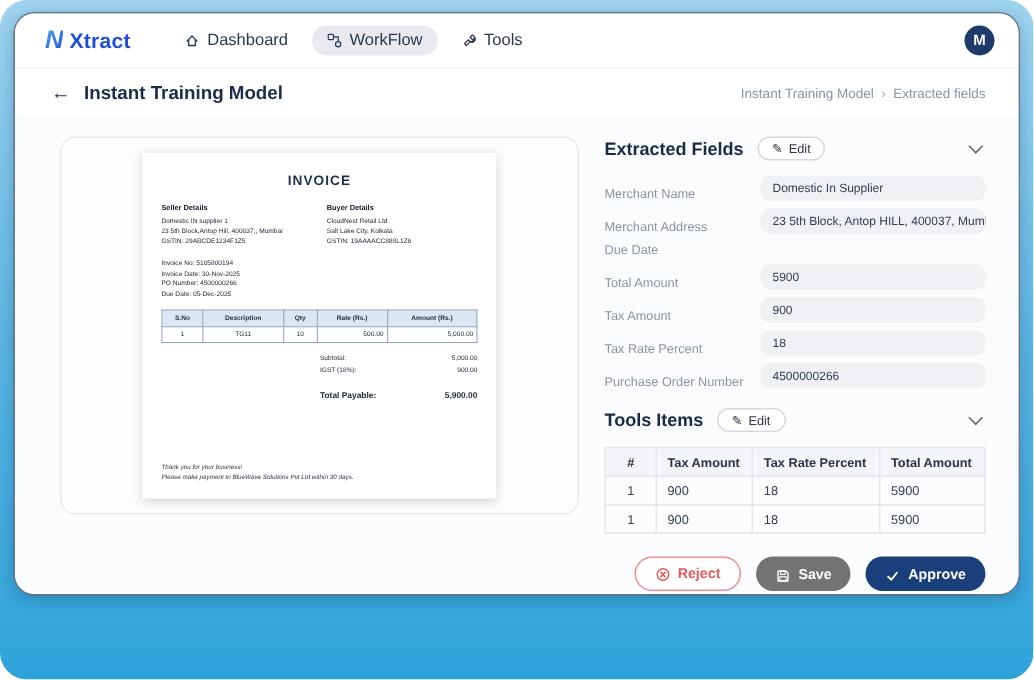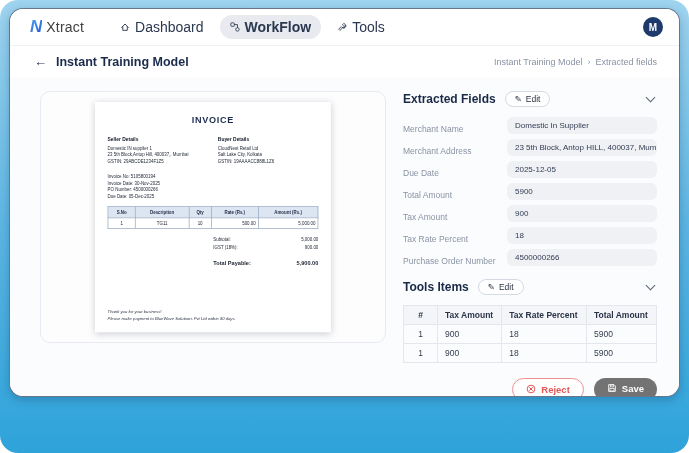--- a/index.html
+++ b/index.html
@@ -16,25 +16,25 @@
             box-shadow: 0 3px 10px rgba(10,40,80,0.25);
             overflow: hidden; display: flex; flex-direction: column; }
 
   
   .topbar { height: 37px; display: flex; align-items: center; padding: 0 16px 0 20px;
             border-bottom: 1px solid #f0f1f5; background: #fff; flex: 0 0 auto; }
   .logo { display: flex; align-items: center; gap: 4px; }
   .logo-n { font-weight: 800; font-style: italic; font-size: 17px;
             background: linear-gradient(135deg, #4fa8f0, #1f4ed8);
             -webkit-background-clip: text; background-clip: text; color: transparent; }
-  .logo-text { font-weight: 400; font-size: 14px; color: #404040; letter-spacing: 0.2px; }
+  .logo-text { font-weight: 700; font-size: 14px; color: #1d4ed8; letter-spacing: 0.2px; }
   .nav { display: flex; align-items: center; gap: 6px; margin-left: 26px; }
-  .nav-item { display: flex; align-items: center; gap: 5px; font-size: 14px; color: #2a3850;
+  .nav-item { display: flex; align-items: center; gap: 5px; font-size: 11px; color: #2a3850;
               padding: 4px 10px; border-radius: 999px; cursor: pointer; white-space: nowrap; }
-  .nav-item.active { background: #e8eaef; font-weight: 700; text-align: center; }
+  .nav-item.active { background: #e8eaef; font-weight: 400; text-align: center; }
   .nav-item svg { display: block; }
   .avatar { margin-left: auto; width: 20px; height: 20px; border-radius: 50%;
             background: #1e3a6b; color: #fff; font-size: 10px; font-weight: 700;
             display: flex; align-items: center; justify-content: center; cursor: pointer; }
 
   
   .titlebar { height: 31px; display: flex; align-items: center; padding: 0 22px 0 24px;
               background: #fff; flex: 0 0 auto; }
   .back { font-size: 13px; color: #1b2b4b; cursor: pointer; margin-right: 9px; line-height: 1; }
   .page-title { font-size: 12.5px; font-weight: 700; color: #1b2b4b; }
@@ -87,21 +87,21 @@
                  font-size: 8px; color: #323c52; white-space: nowrap; overflow: hidden;
                  cursor: text; min-height: 15px; }
 
   .li-section { margin-top: 13px; }
   .li-table { width: 100%; border-collapse: collapse; font-size: 8.5px; }
   .li-table th, .li-table td { border: 1px solid #e3e6ec; padding: 4px 7px; text-align: left; color: #333d50; }
   .li-table th { background: #f4f5f8; font-weight: 700; color: #2a3448; }
   .li-table th:first-child, .li-table td:first-child { width: 34px; text-align: center; }
 
   .actions { display: flex; justify-content: flex-end; gap: 10px; margin-top: 15px; }
-  .btn { display: inline-flex; align-items: flex-start; gap: 5px; border-radius: 999px;
+  .btn { display: inline-flex; align-items: flex-end; gap: 5px; border-radius: 999px;
          font-size: 9.5px; padding: 5px 13px; font-weight: 600; cursor: pointer;
          border: none; font-family: "Liberation Sans", sans-serif; }
   .btn svg { display: block; }
   .btn-reject { background: #fff; color: #e45858; border: 1px solid #ef8f8f; }
   .btn-save { background: #737373; color: #fff; }
   .btn-approve { background: #1b3f7a; color: #fff; }
 </style>
 </head>
 <body>
 
@@ -237,21 +237,20 @@
           <div class="field-row">
             <label class="field-label">Merchant Name</label>
             <div class="field-value">Domestic In Supplier</div>
           </div>
           <div class="field-row">
             <label class="field-label">Merchant Address</label>
             <div class="field-value">23 5th Block, Antop HILL, 400037, Mumbai</div>
           </div>
           <div class="field-row">
             <label class="field-label">Due Date</label>
-            <div class="field-value">2025-12-05</div>
           </div>
           <div class="field-row">
             <label class="field-label">Total Amount</label>
             <div class="field-value">5900</div>
           </div>
           <div class="field-row">
             <label class="field-label">Tax Amount</label>
             <div class="field-value">900</div>
           </div>
           <div class="field-row">
@@ -313,18 +312,26 @@
           <button class="btn btn-save">
             <span>
               <svg width="10" height="10" viewBox="0 0 12 12">
                   <path d="M2 2 H8.4 L10 3.6 V10 H2 Z" fill="none" stroke="#ffffff" stroke-width="1.1" stroke-linejoin="round"></path>
                   <rect x="4" y="2.3" width="3.8" height="2.4" fill="none" stroke="#ffffff" stroke-width="0.9"></rect>
                   <rect x="3.5" y="6.6" width="5" height="3.1" fill="none" stroke="#ffffff" stroke-width="0.9"></rect>
                 </svg>
             </span>
             <span>Save</span>
           </button>
+          <button class="btn btn-approve">
+            <span>
+              <svg width="10" height="10" viewBox="0 0 12 12">
+                  <path d="M2.5 6.5 L5 9 L9.5 3.4" fill="none" stroke="#ffffff" stroke-width="1.5" stroke-linecap="round" stroke-linejoin="round"></path>
+                </svg>
+            </span>
+            <span>Approve</span>
+          </button>
         </div>
 
       </section>
     </main>
   </div>
 </div>
 
 </body></html>

